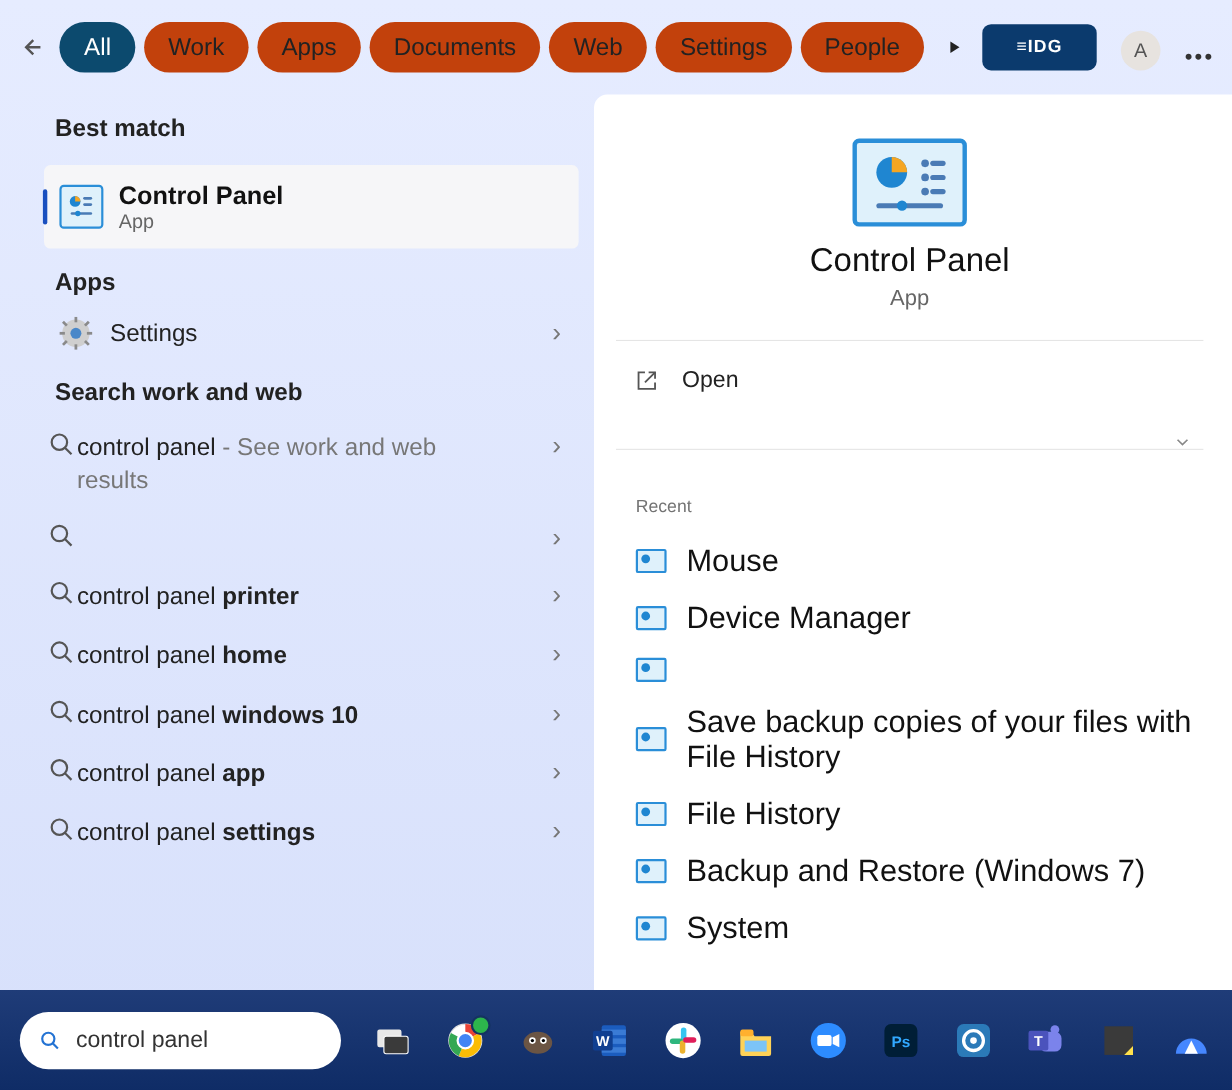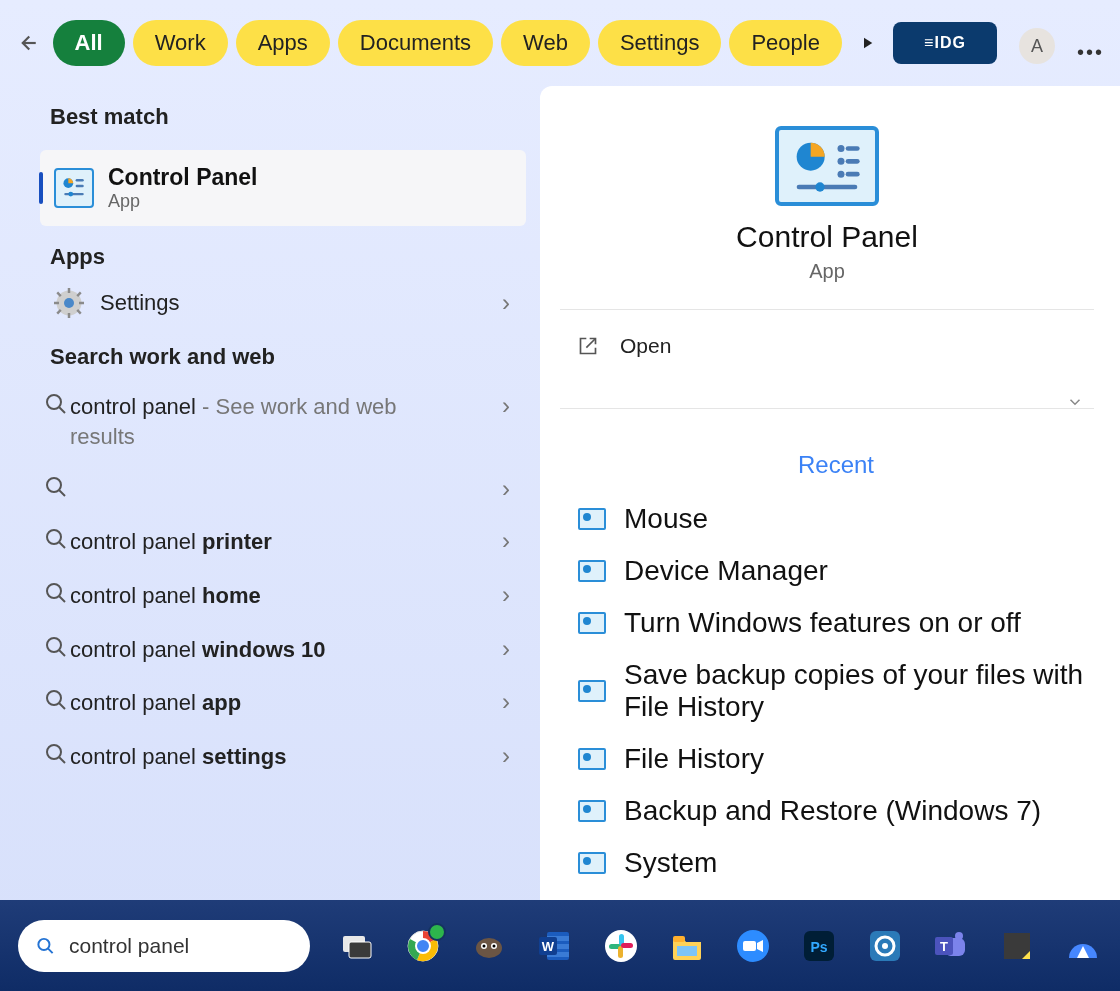--- a/index.html
+++ b/index.html
@@ -29,28 +29,28 @@
   }
   .tabs {
     display:flex;
     gap:8px;
     align-items:center;
   }
   .tab {
     height:46px;
     padding: 0 22px;
     border-radius: 23px;
-    background:#fde047;
+    background:#c2410c;
     display:flex;
     align-items:center;
     font-size:22px;
     color:#222;
     cursor:pointer;
   }
-  .tab.active { background:#15803d; color:#fff;font-weight:bold; }
+  .tab.active { background:#0c4a6e; color:#fff; }
   .scroll-next {
     width:40px;
     height:40px;
     display:flex;
     align-items:center;
     justify-content:center;
     color:#222;
   }
   .top-right {
     margin-left:auto;
@@ -168,21 +168,21 @@
   .hr{ height:1px;background:#e5e5e5;margin:26px 0 0 0;}
   .open-row{
     display:flex;align-items:center;gap:22px;
     padding:24px 0 24px 18px;
     font-size:21px;color:#222;cursor:pointer;
   }
   .open-row svg{width:20px;height:20px;color:#555;}
   .expand-chevron{
     text-align:right; color:#888; padding:0 10px 6px 0; margin-top:-16px;
   }
-  .recent-title{ font-size:24px;color:#3b82f6;margin:30px 0 14px 18px;text-align:center;}
+  .recent-title{ font-size:16px;color:#737373;margin:30px 0 14px 18px;}
   .recent-item{
     display:flex;align-items:center;gap:18px;
     padding:10px 0 10px 18px;
     font-size:28px;color:#111;cursor:pointer;
   }
   .mini-icon{
     width:24px;height:18px;background:#dff1fb;border:2px solid #2a8ed8;border-radius:2px;flex-shrink:0;
     position:relative;
   }
   .mini-icon::after{content:"";position:absolute;left:3px;top:3px;width:8px;height:8px;border-radius:50%;background:#1f86d1;}
@@ -381,21 +381,20 @@
     <div class="recent-item">
         <span class="mini-icon"></span>
         <span>Mouse</span>
       </div>
     <div class="recent-item">
         <span class="mini-icon"></span>
         <span>Device Manager</span>
       </div>
     <div class="recent-item">
         <span class="mini-icon"></span>
-        <span>Turn Windows features on or off</span>
       </div>
     <div class="recent-item">
         <span class="mini-icon"></span>
         <span>Save backup copies of your files with File History</span>
       </div>
     <div class="recent-item">
         <span class="mini-icon"></span>
         <span>File History</span>
       </div>
     <div class="recent-item">

